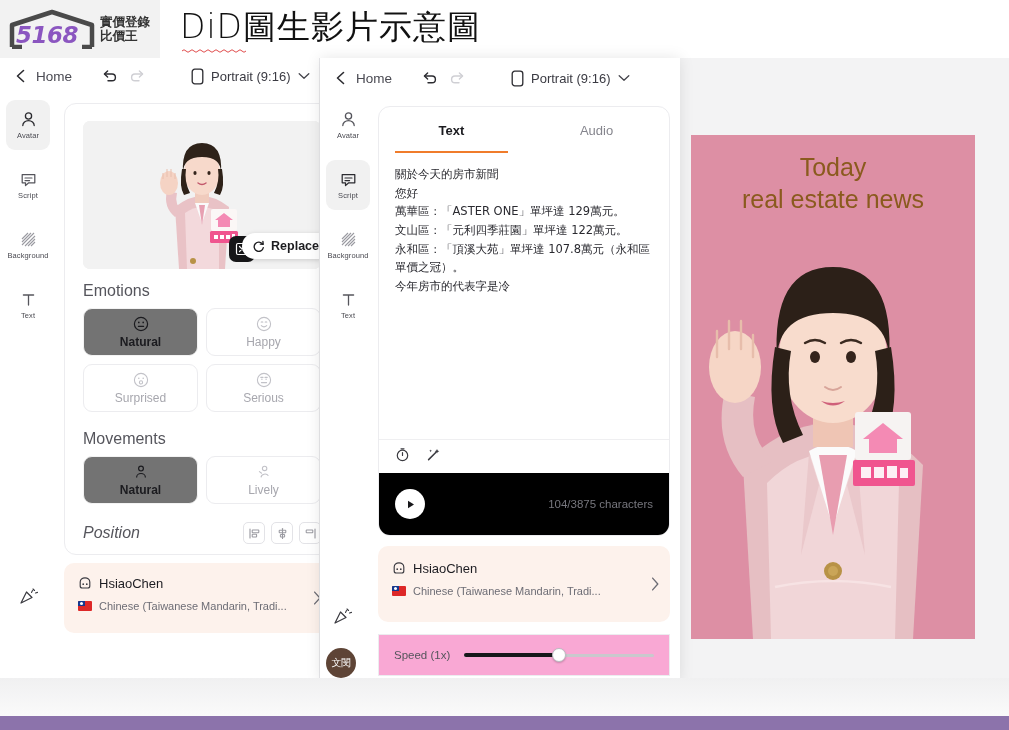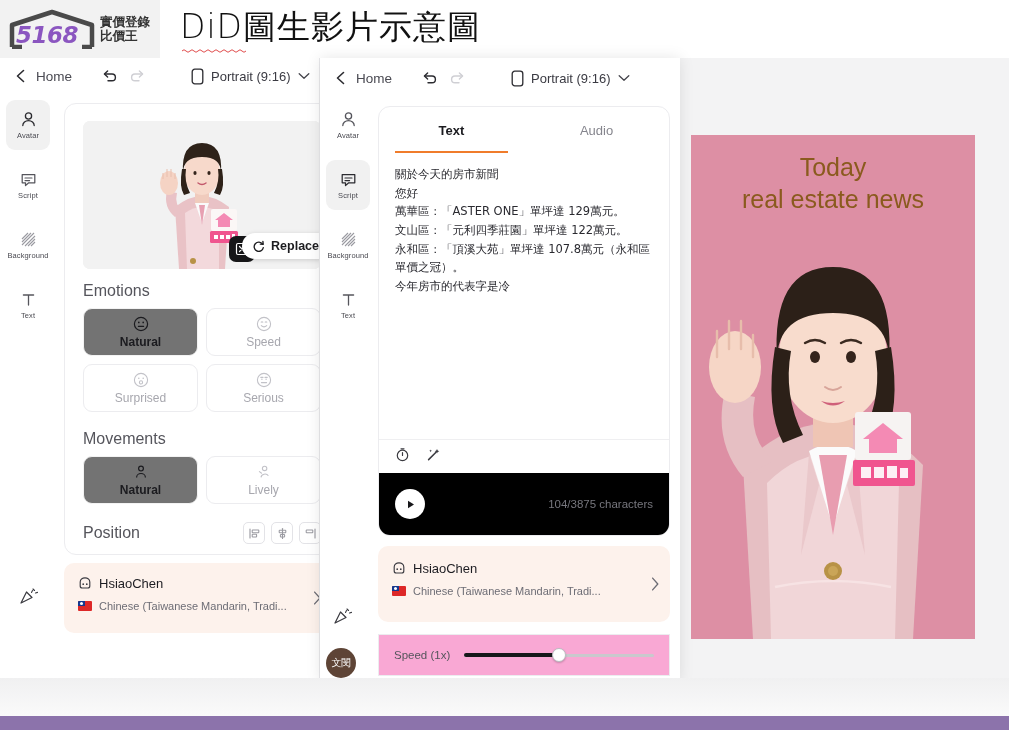--- a/index.html
+++ b/index.html
@@ -103,21 +103,21 @@
   .grid2{ display:grid; grid-template-columns:1fr 1fr; gap:8px; }
   .opt{
     height:48px; border:1px solid #ececef; border-radius:9px;
     display:flex; flex-direction:column; align-items:center;
     justify-content:center; gap:3px; background:#fff;
   }
   .opt.sel{ background:#737373; border-color:#f3f3f3; }
   .opt-lab{ font-size:12px; color:#a7a7ae; }
   .opt.sel .opt-lab{ color:#1b1b1f; font-weight:bold; }
   .pos-row{
-    display:flex; align-items:center; justify-content:space-between;
+    display:flex; align-items:center; justify-content:space-between;font-style:italic;
   }
   .pos-icons{ display:flex; gap:6px; }
   .pos-ic{
     width:22px; height:22px; border:1px solid #e3e3e7; border-radius:5px;
     display:flex; align-items:center; justify-content:center;
   }
   .voice-card{
     position:absolute; left:64px; top:505px; width:268px; height:70px;
     background:#fdf2ec; border-radius:10px; padding:13px 14px;
   }
@@ -391,21 +391,21 @@
             <path d="M5.4 10.4 h5.2" stroke="#1b1b1f" stroke-width="1.2" stroke-linecap="round"></path>
           </svg>
           <span class="opt-lab">Natural</span>
         </div>
         <div class="opt">
           <svg width="16" height="16" viewBox="0 0 16 16">
             <circle cx="8" cy="8" r="6.6" fill="none" stroke="#c2c2c8" stroke-width="1.1"></circle>
             <path d="M5.2 6.2 q.8 -.9 1.6 0 M9.2 6.2 q.8 -.9 1.6 0" fill="none" stroke="#c2c2c8" stroke-width="1.1" stroke-linecap="round"></path>
             <path d="M5.3 9.6 q2.7 2.6 5.4 0" fill="none" stroke="#c2c2c8" stroke-width="1.1" stroke-linecap="round"></path>
           </svg>
-          <span class="opt-lab">Speed</span>
+          <span class="opt-lab">Happy</span>
         </div>
         <div class="opt">
           <svg width="16" height="16" viewBox="0 0 16 16">
             <circle cx="8" cy="8" r="6.6" fill="none" stroke="#c2c2c8" stroke-width="1.1"></circle>
             <circle cx="5.8" cy="6.2" r=".8" fill="#c2c2c8"></circle>
               <circle cx="10.2" cy="6.2" r=".8" fill="#c2c2c8"></circle>
             <circle cx="8" cy="10.4" r="1.6" fill="none" stroke="#c2c2c8" stroke-width="1.1"></circle>
           </svg>
           <span class="opt-lab">Surprised</span>
         </div>

